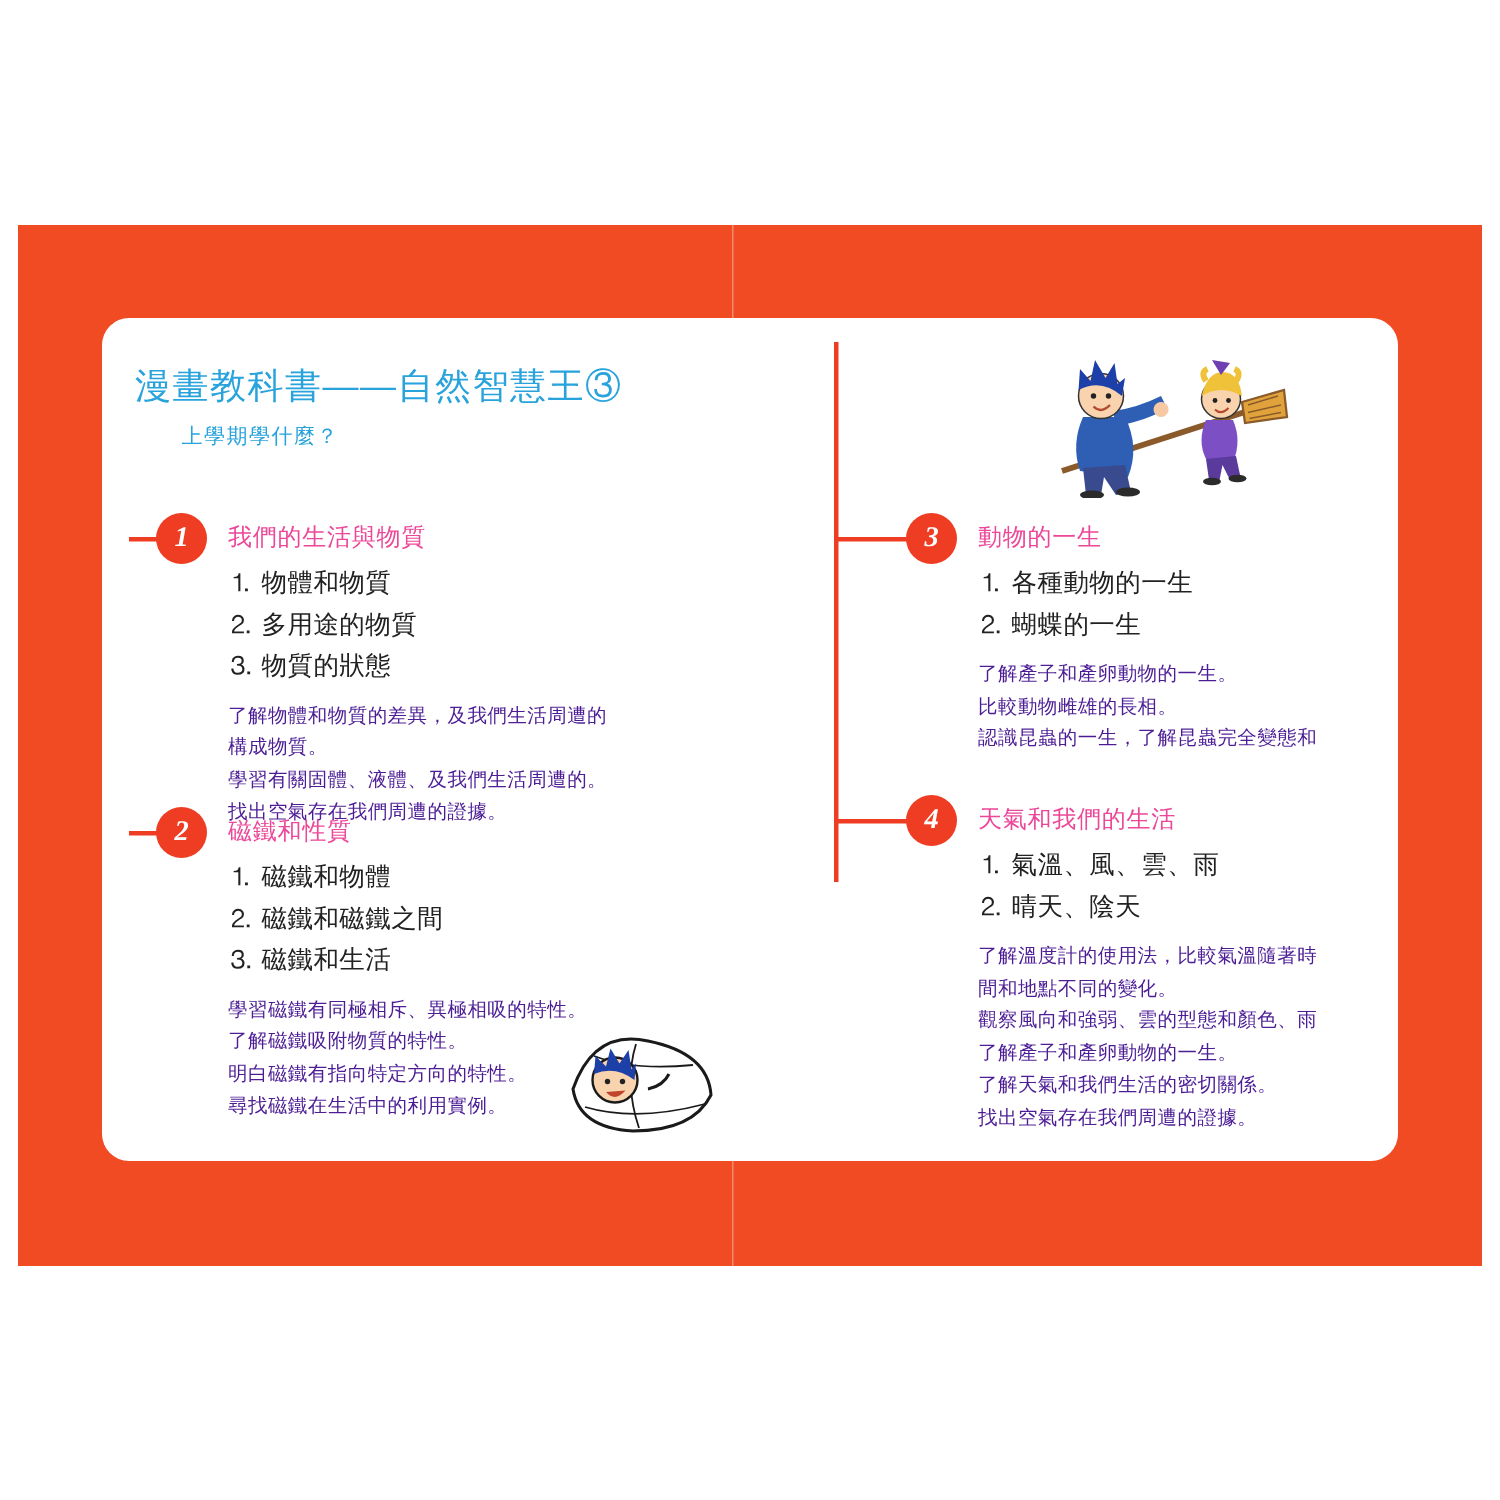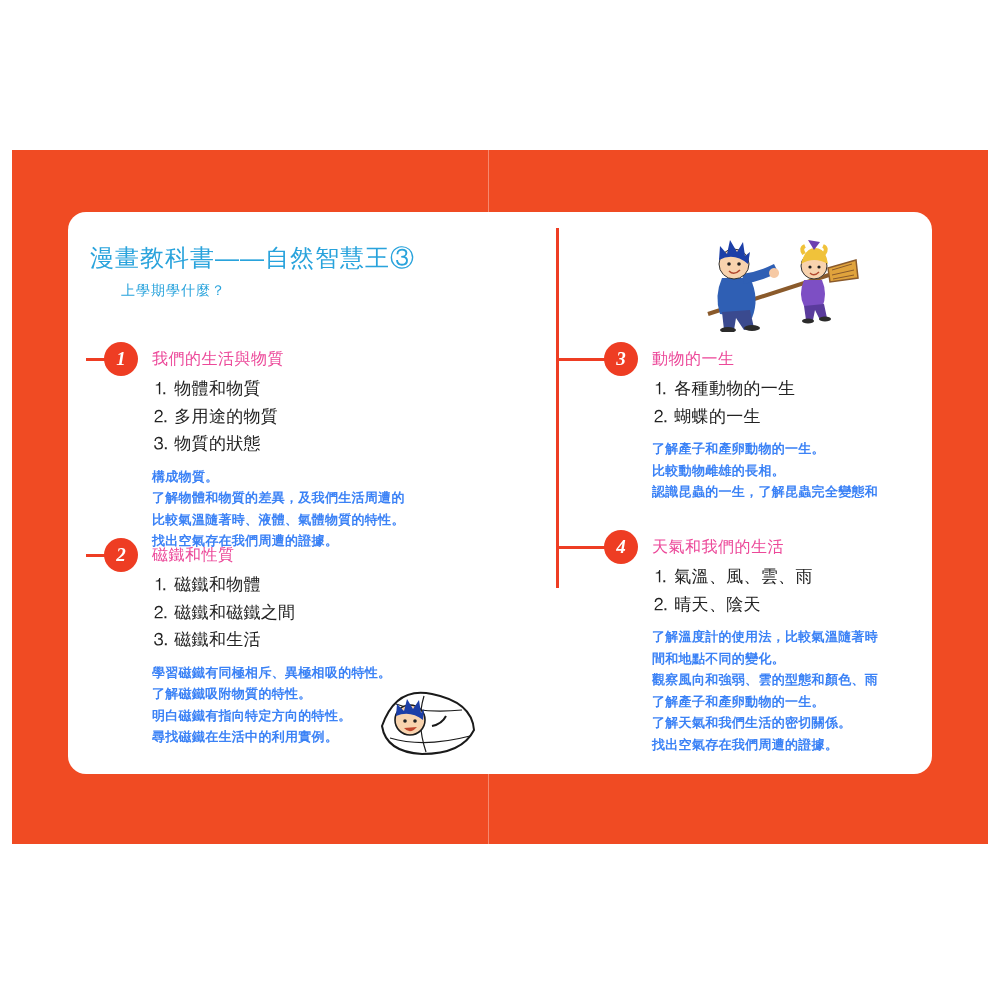--- a/index.html
+++ b/index.html
@@ -125,24 +125,23 @@
   }
   .sub-list li {
     font-size: 17px;
     color: #222;
     line-height: 1.62;
     letter-spacing: 0.3px;
   }
   .desc p {
     margin: 0;
     font-size: 13px;
-    color: #3b82f6;
+    color: #4c1d95;
     line-height: 1.66;
     letter-spacing: 0.3px;
-    font-weight: bold;
   }
 
   
   .art { position: absolute; }
   .art-witch { left: 700px; top: 222px; width: 160px; height: 110px; }
   .art-bug { left: 366px; top: 678px; width: 120px; height: 82px; }
 </style>
 </head>
 <body>
 
@@ -163,23 +162,23 @@
     <div class="connector" style="left:-18px; width:20px;"></div>
     <div class="badge">1</div>
     <div class="sec-body">
       <div class="sec-title">我們的生活與物質</div>
       <ul class="sub-list">
         <li>⒈ 物體和物質</li>
         <li>⒉ 多用途的物質</li>
         <li>⒊ 物質的狀態</li>
       </ul>
       <div class="desc">
+        <p>了解物體和物質的差異，及我們生活周遭的</p>
         <p>構成物質。</p>
-        <p>了解物體和物質的差異，及我們生活周遭的</p>
-        <p>比較氣溫隨著時、液體、氣體物質的特性。</p>
+        <p>學習有關固體、液體、及我們生活周遭的。</p>
         <p>找出空氣存在我們周遭的證據。</p>
       </div>
     </div>
   </div>
 
   <div class="section sec-2">
     <div class="connector" style="left:-18px; width:20px;"></div>
     <div class="badge">2</div>
     <div class="sec-body">
       <div class="sec-title">磁鐵和性質</div>

